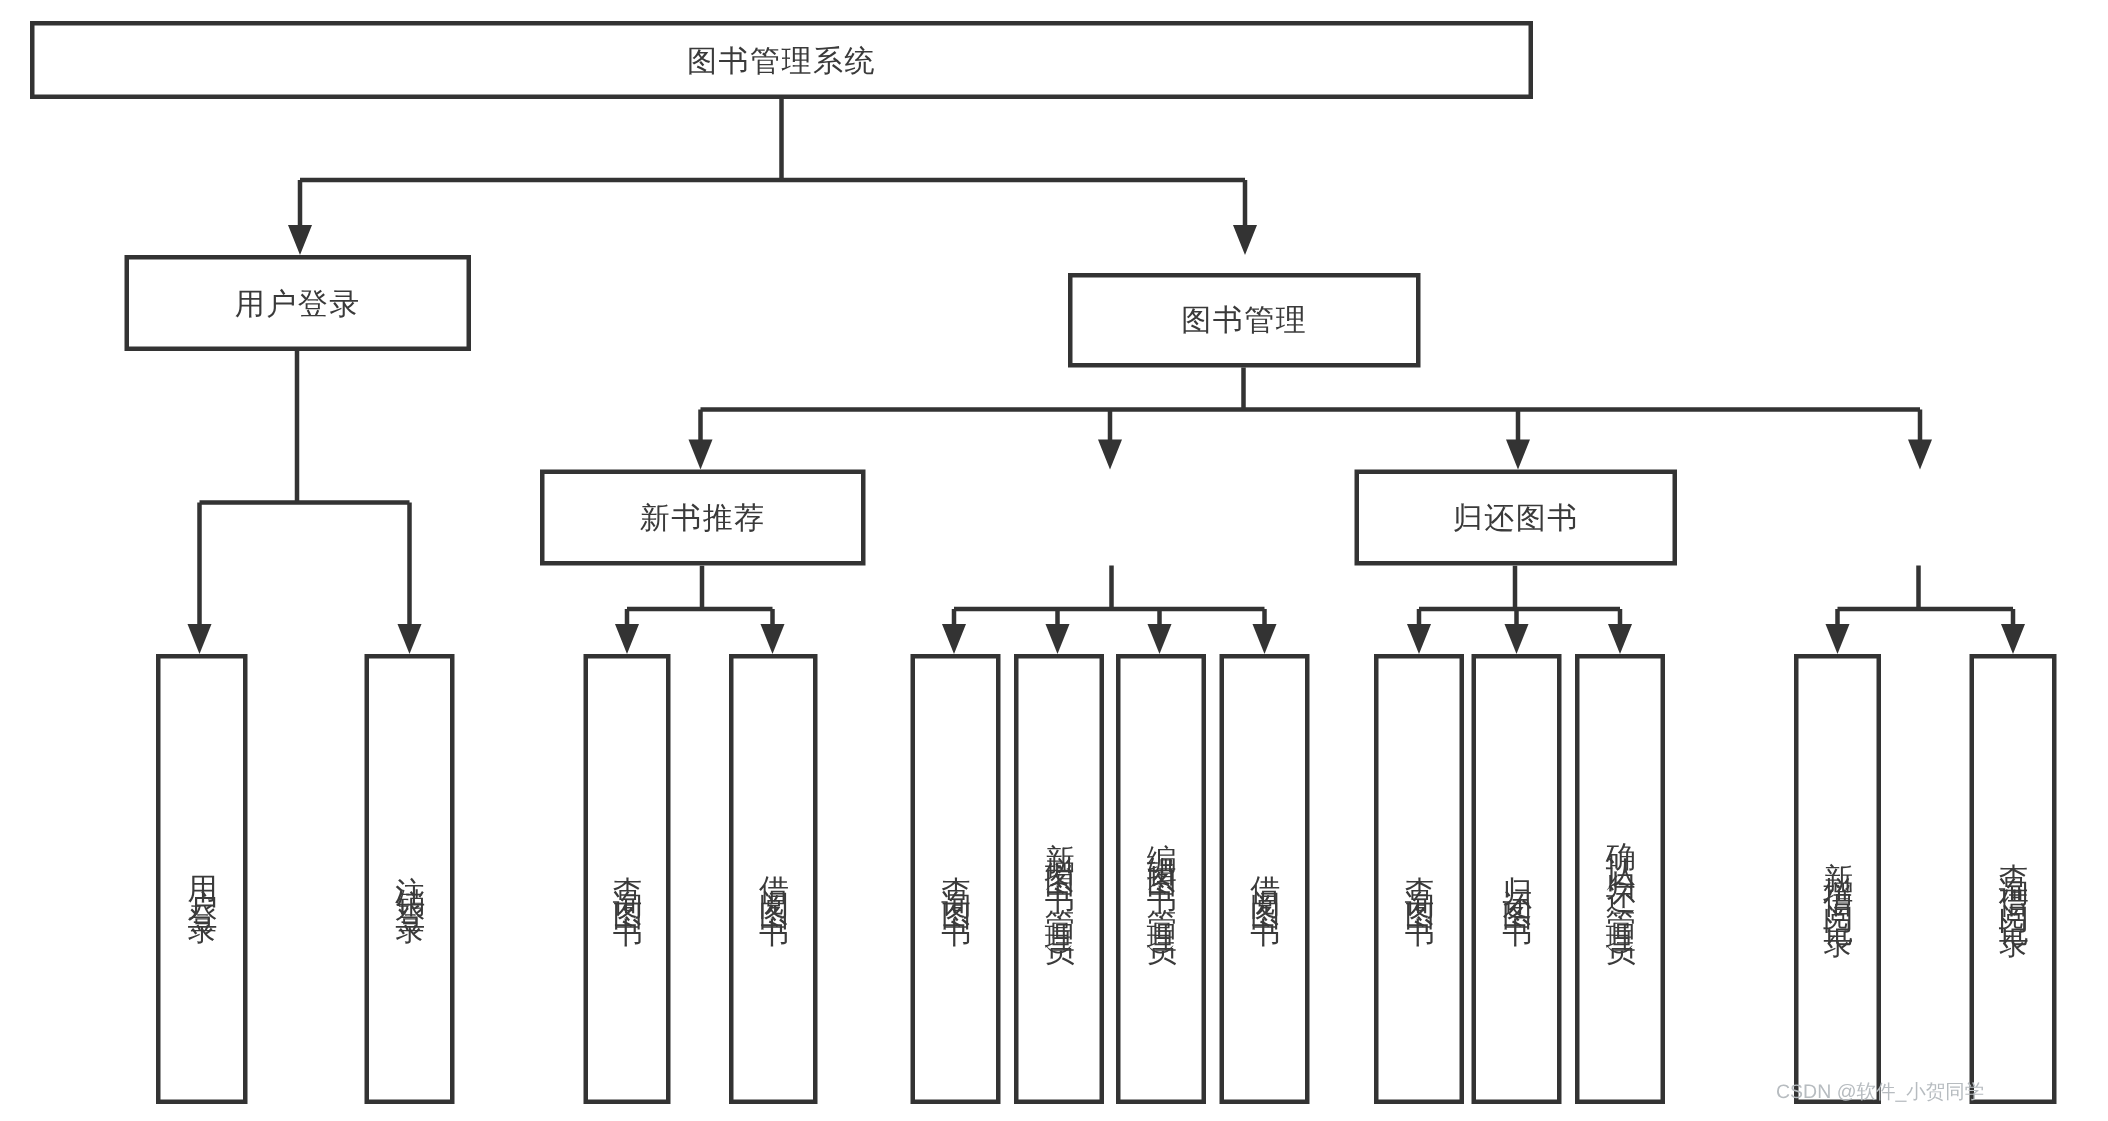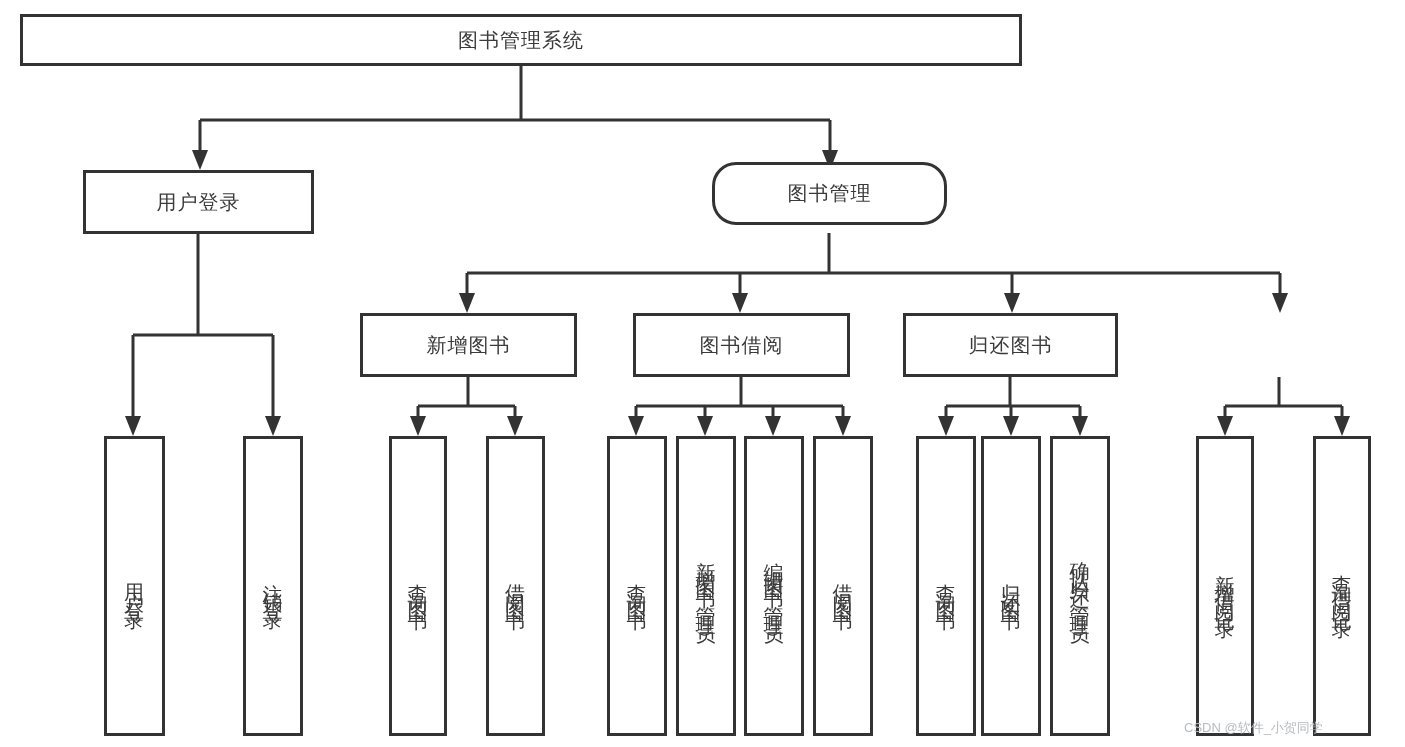--- a/index.html
+++ b/index.html
@@ -102,29 +102,26 @@
     </g>
   </svg>
 
   <div class="node" style="left:20px; top:14px; width:1002px; height:52px;">
     <span>图书管理系统</span>
   </div>
 
   <div class="node" style="left:83px; top:170px; width:231px; height:64px;">
     <span>用户登录</span>
   </div>
-  <div class="node" style="left:712px; top:162px; width:235px; height:63px;border-radius:24px;">
+  <div class="node" style="left:712px; top:182px; width:235px; height:63px;">
     <span>图书管理</span>
   </div>
 
   <div class="node" style="left:360px; top:313px; width:217px; height:64px;">
-    <span>新增图书</span>
-  </div>
-  <div class="node" style="left:633px; top:313px; width:217px; height:64px;">
-    <span>图书借阅</span>
+    <span>新书推荐</span>
   </div>
   <div class="node" style="left:903px; top:313px; width:215px; height:64px;">
     <span>归还图书</span>
   </div>
 
   <div class="leaf" style="left:104px; top:436px; width:61px; height:300px;">
     <span class="vtext">用户登录</span>
   </div>
   <div class="leaf" style="left:243px; top:436px; width:60px; height:300px;">
     <span class="vtext">注销登录</span>

